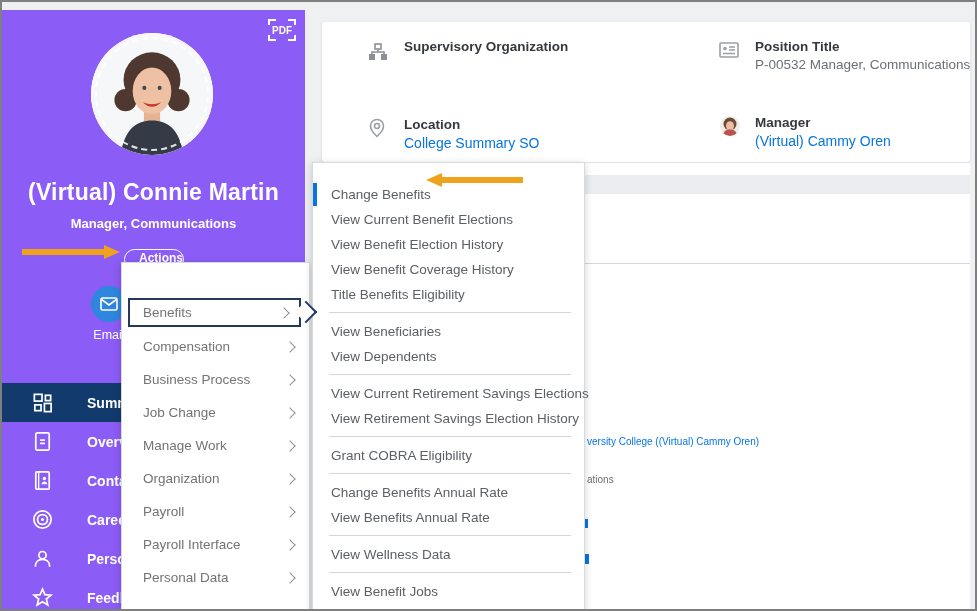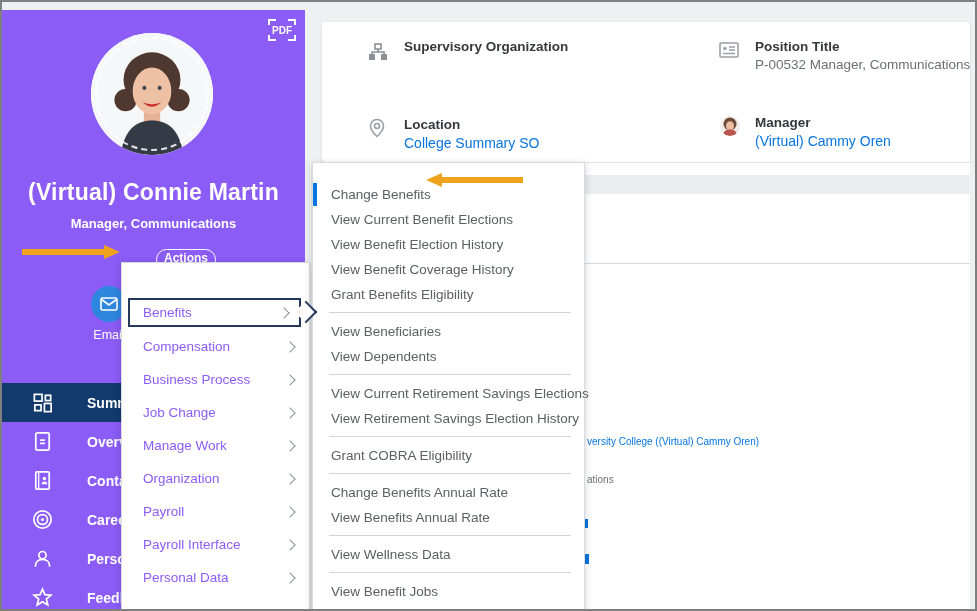--- a/index.html
+++ b/index.html
@@ -6,21 +6,21 @@
   .frame{position:relative;width:977px;height:611px;background:#7f7f7f;box-sizing:border-box;}
   .screen{position:absolute;inset:2px;background:#eef0f2;overflow:hidden;}
   
   .sidebar{position:absolute;left:0;top:8px;width:303px;height:100%;background:#8b5cf6;}
   .pdf-btn{position:absolute;left:264px;top:6px;width:32px;height:28px;cursor:pointer;}
   .avatar{position:absolute;left:89px;top:23px;width:122px;height:122px;border-radius:50%;background:#fff;overflow:hidden;}
   .avatar svg{display:block;}
   .avatar-ring{position:absolute;left:93px;top:27px;width:114px;height:114px;border-radius:50%;border:2px dashed rgba(255,255,255,0.85);box-sizing:border-box;pointer-events:none;}
   .profile-name{position:absolute;left:0;top:169px;width:303px;text-align:center;color:#fff;font-size:23px;font-weight:bold;letter-spacing:0.2px;}
   .profile-title{position:absolute;left:0;top:206px;width:303px;text-align:center;color:#fff;font-size:13px;font-weight:bold;}
-  .actions-btn{position:absolute;left:122px;top:239px;width:60px;height:21px;border:1.5px solid #fff;border-radius:12px;box-sizing:border-box;color:#fff;font-size:12px;font-weight:bold;text-align:center;line-height:17px;cursor:pointer;background:transparent;margin-left:32px;}
+  .actions-btn{position:absolute;left:122px;top:239px;width:60px;height:21px;border:1.5px solid #fff;border-radius:12px;box-sizing:border-box;color:#fff;font-size:12px;font-weight:bold;text-align:right;line-height:17px;cursor:pointer;background:transparent;}
   .email-circle{position:absolute;left:89px;top:276px;width:36px;height:36px;border-radius:50%;background:#2f86de;display:flex;align-items:center;justify-content:center;cursor:pointer;}
   .email-label{position:absolute;left:84px;top:318px;width:46px;text-align:center;color:#fff;font-size:12.5px;}
   .nav{position:absolute;left:0;top:373px;width:303px;}
   .nav-item{position:relative;height:39px;display:flex;align-items:center;cursor:pointer;}
   .nav-item.selected{background:#123a6d;}
   .nav-item .nicon{position:absolute;left:29px;width:23px;height:23px;display:flex;align-items:center;justify-content:center;}
   .nav-item .nlabel{position:absolute;left:85px;color:#fff;font-size:14px;font-weight:bold;white-space:nowrap;}
   
   .main-bg{position:absolute;left:303px;top:0;width:670px;height:607px;background:#eef0f2;}
   .header-card{position:absolute;left:320px;top:20px;width:648px;height:140px;background:#fff;border-radius:3px;box-shadow:0 1px 3px rgba(0,0,0,0.10);}
@@ -31,21 +31,21 @@
   .gval{color:#6b7075;}
   .ficon{position:absolute;}
   .content-card{position:absolute;left:320px;top:161px;width:648px;height:446px;background:#fff;}
   .tab-band{position:absolute;left:0;top:12px;width:100%;height:19px;background:#ecedf0;}
   .content-divider{position:absolute;left:0;top:100px;width:100%;height:1px;background:#d6d9dc;}
   .frag{position:absolute;font-size:10px;white-space:nowrap;z-index:5;}
   .sliver{position:absolute;background:#0875e1;z-index:5;}
   
   .panel{position:absolute;background:#fff;border:1px solid #d8dbde;box-sizing:border-box;box-shadow:0 2px 8px rgba(0,0,0,0.18);}
   .ac-menu{left:119px;top:260px;width:189px;height:349px;padding-top:34px;z-index:20;}
-  .ac-item{height:33px;display:flex;align-items:center;justify-content:space-between;padding:0 15px 0 21px;font-size:13.5px;color:#8b5cf6;cursor:pointer;}
+  .ac-item{height:33px;display:flex;align-items:center;justify-content:space-between;padding:0 15px 0 21px;font-size:13.5px;color:#737373;cursor:pointer;}
   .ac-item.selected{height:29px;margin:1px 8px 3px 6px;padding:0 11px 0 13px;border:2px solid #24395b;box-sizing:border-box;}
   .chev{width:7px;height:7px;border-top:1.5px solid #8b9096;border-right:1.5px solid #8b9096;transform:rotate(45deg);flex:0 0 auto;}
   .sub-menu{left:310px;top:160px;width:273px;height:518px;padding-top:19px;z-index:21;}
   .sub-item{position:relative;height:25px;line-height:25px;padding-left:18px;font-size:13.5px;color:#5c6064;white-space:nowrap;cursor:pointer;}
   .sub-item.hl::before{content:'';position:absolute;left:0;top:1px;bottom:1px;width:4px;background:#0875e1;}
   .sub-div{height:1px;background:#d3d6d9;margin:5px 13px 6px 16px;}
   .flyout-caret{position:absolute;left:296px;top:302px;width:16px;height:16px;background:#fff;border-top:2px solid #24395b;border-right:2px solid #24395b;transform:rotate(45deg);box-sizing:border-box;z-index:30;}
   
   .arrow{position:absolute;z-index:50;pointer-events:none;}
   .arrow .shaft{position:absolute;height:6px;background:#efa21c;top:4px;}
@@ -269,21 +269,21 @@
       <span>Personal Data</span>
       <span class="chev"></span>
     </div>
   </div>
 
   <div class="panel sub-menu">
     <div class="sub-item hl">Change Benefits</div>
     <div class="sub-item">View Current Benefit Elections</div>
     <div class="sub-item">View Benefit Election History</div>
     <div class="sub-item">View Benefit Coverage History</div>
-    <div class="sub-item">Grant Benefits Eligibility</div>
+    <div class="sub-item">Title Benefits Eligibility</div>
     <div class="sub-div"></div>
     <div class="sub-item">View Beneficiaries</div>
     <div class="sub-item">View Dependents</div>
     <div class="sub-div"></div>
     <div class="sub-item">View Current Retirement Savings Elections</div>
     <div class="sub-item">View Retirement Savings Election History</div>
     <div class="sub-div"></div>
     <div class="sub-item">Grant COBRA Eligibility</div>
     <div class="sub-div"></div>
     <div class="sub-item">Change Benefits Annual Rate</div>

